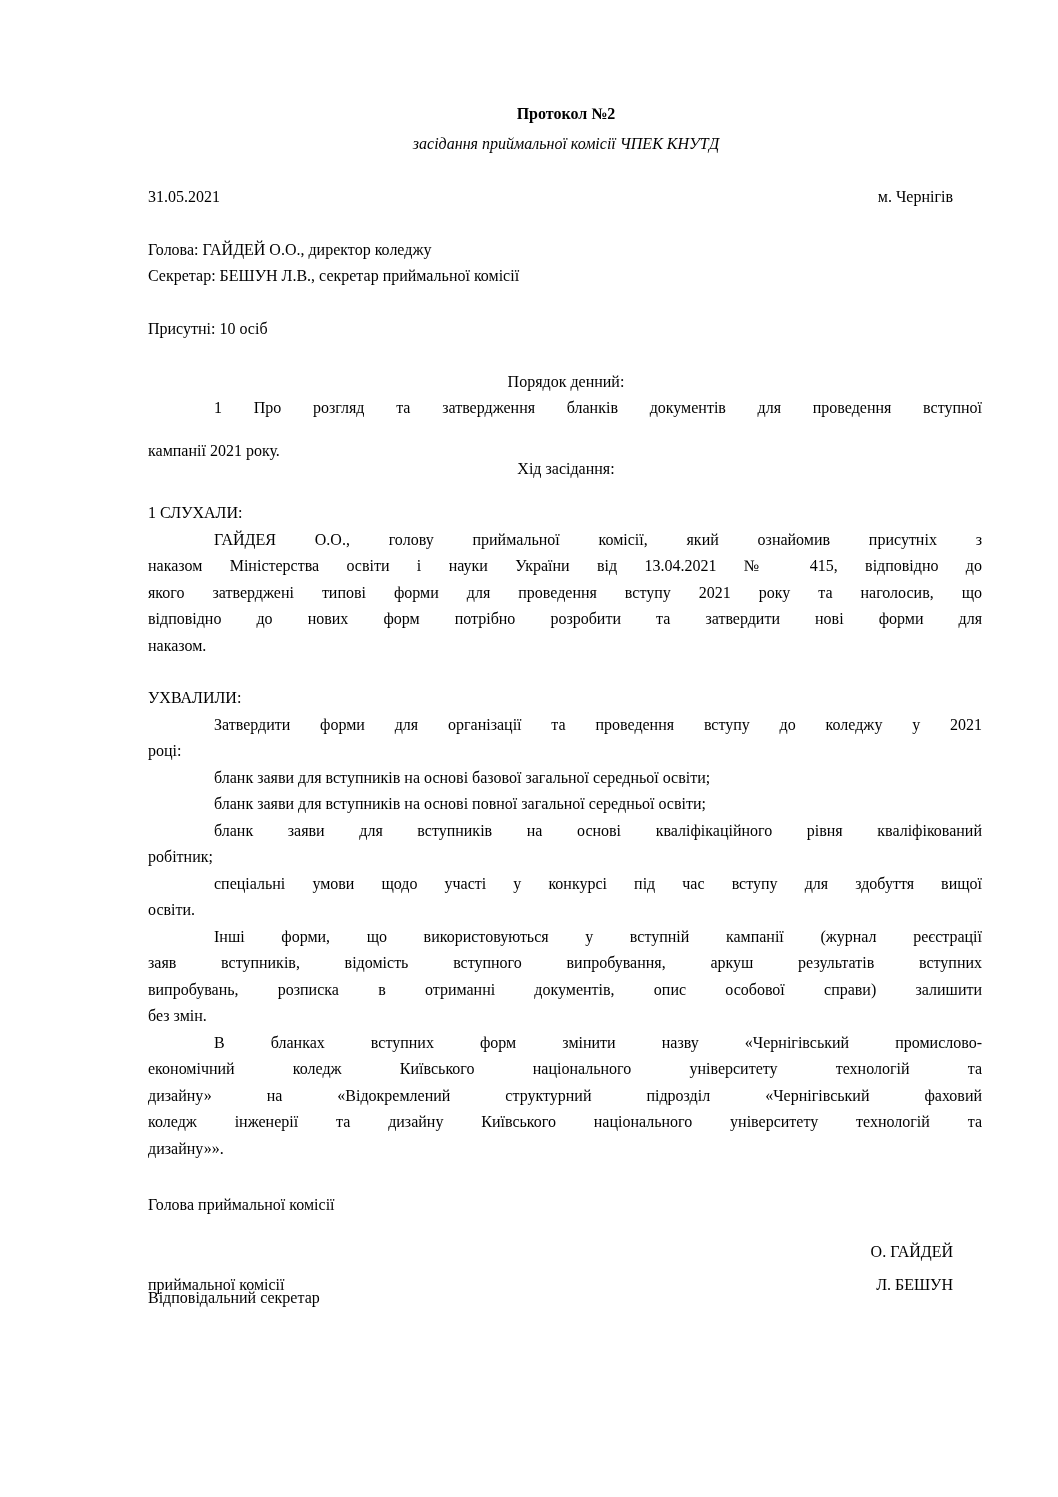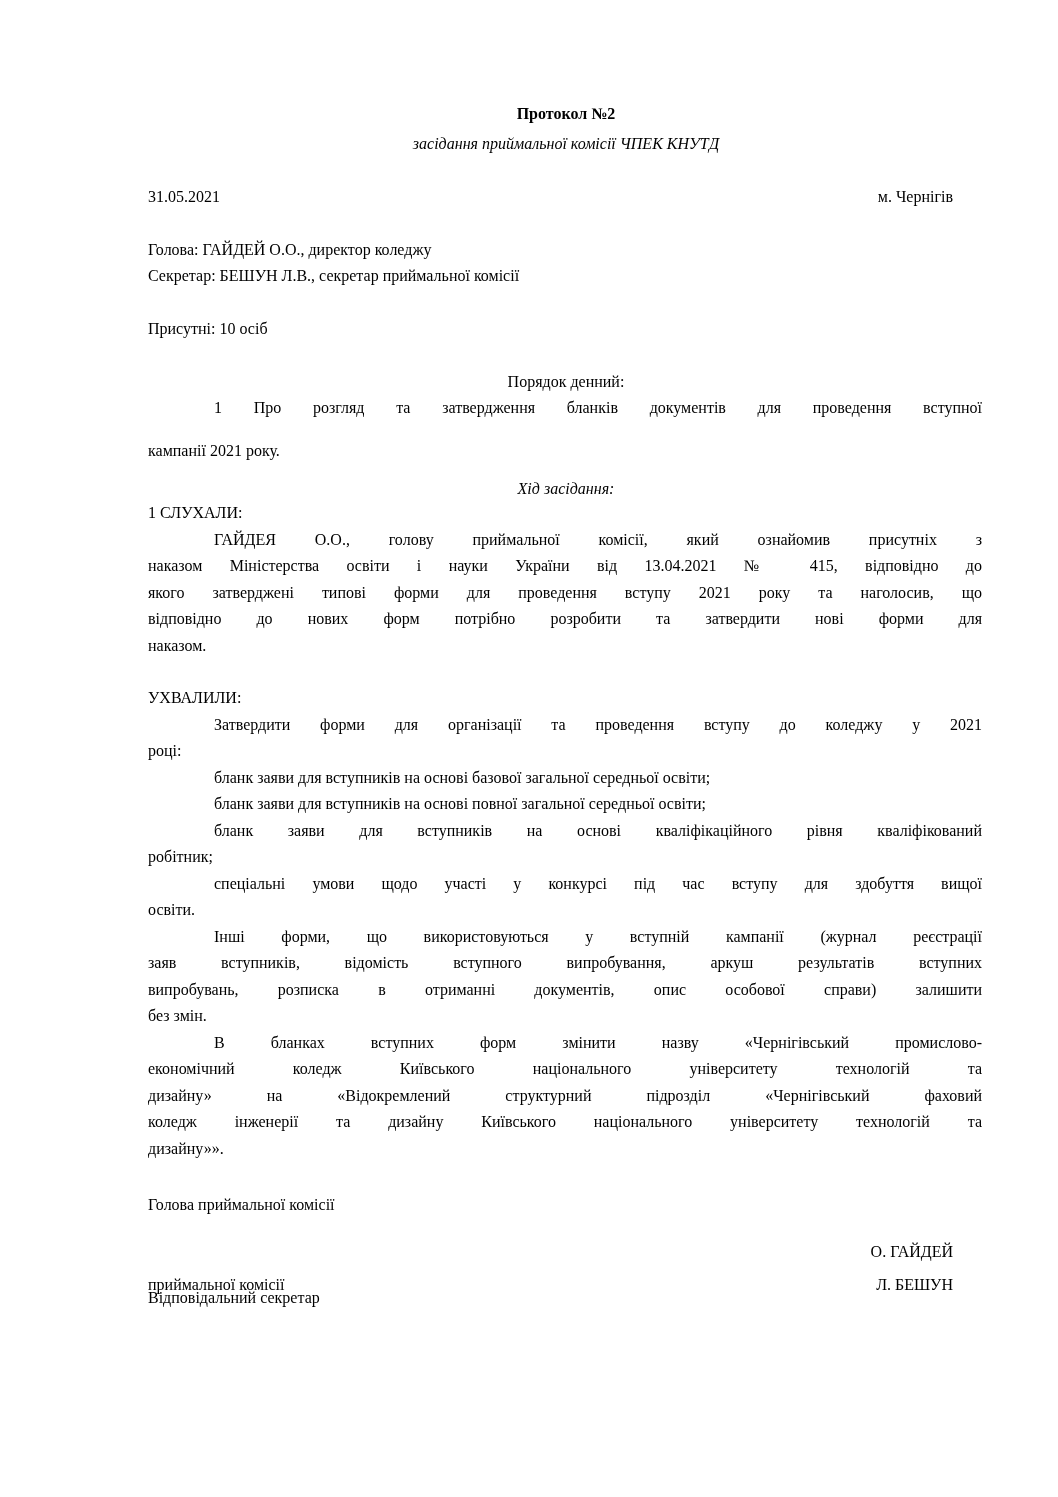--- a/index.html
+++ b/index.html
@@ -35,21 +35,21 @@
 
   <div class="line left" style="top:237px;">Голова: ГАЙДЕЙ О.О., директор коледжу</div>
   <div class="line left" style="top:263px;">Секретар: БЕШУН Л.В., секретар приймальної комісії</div>
 
   <div class="line left" style="top:316px;">Присутні: 10 осіб</div>
 
   <div class="line center" style="top:369px;">Порядок денний:</div>
   <div class="just ind" style="top: 395px; white-space: normal; height: 26px; overflow: visible;">1 Про розгляд та затвердження бланків документів для проведення вступної</div>
   <div class="line left" style="top:438px;">кампанії 2021 року.</div>
 
-  <div class="line center" style="top:476px;font-style:italic;">Хід засідання:</div>
+  <div class="line center" style="top:456px;">Хід засідання:</div>
   <div class="line left" style="top:500px;">1 СЛУХАЛИ:</div>
 
   <div class="just ind" style="top: 527px; white-space: normal; height: 26px; overflow: visible;">ГАЙДЕЯ О.О., голову приймальної комісії, який ознайомив присутніх з</div>
   <div class="just" style="top: 553px; white-space: normal; height: 26px; overflow: visible;">наказом Міністерства освіти і науки України від 13.04.2021 № 415, відповідно до</div>
   <div class="just" style="top: 580px; white-space: normal; height: 26px; overflow: visible;">якого затверджені типові форми для проведення вступу 2021 року та наголосив, що</div>
   <div class="just" style="top: 606px; white-space: normal; height: 26px; overflow: visible;">відповідно до нових форм потрібно розробити та затвердити нові форми для</div>
   <div class="line left" style="top:633px;">наказом.</div>
 
   <div class="line left" style="top:685px;">УХВАЛИЛИ:</div>
   <div class="just ind" style="top: 712px; white-space: normal; height: 26px; overflow: visible;">Затвердити форми для організації та проведення вступу до коледжу у 2021</div>

